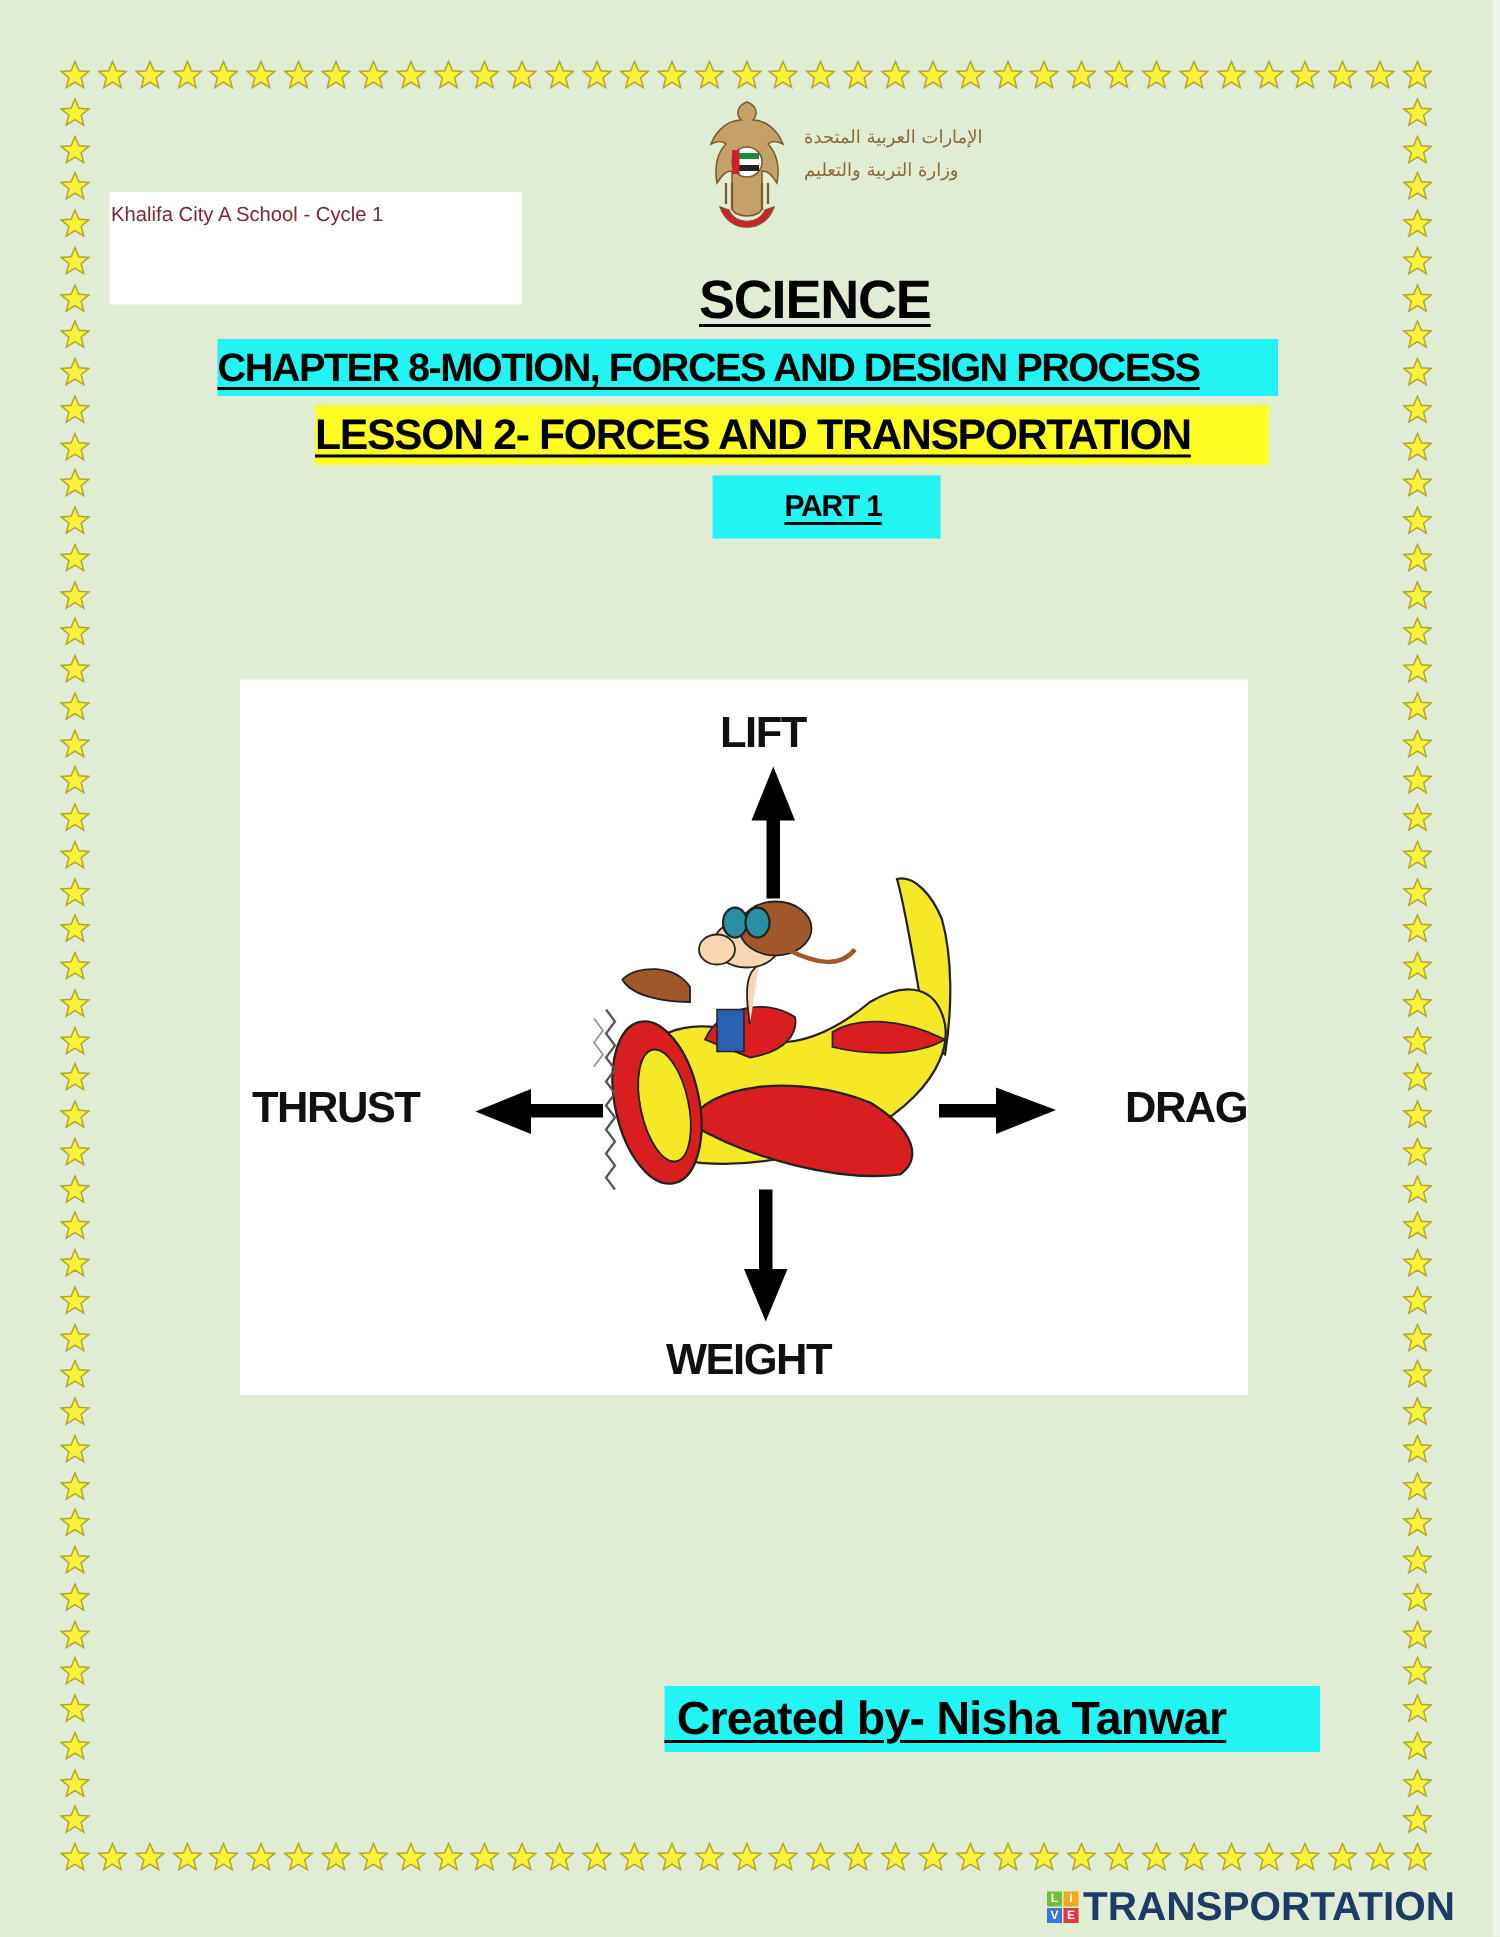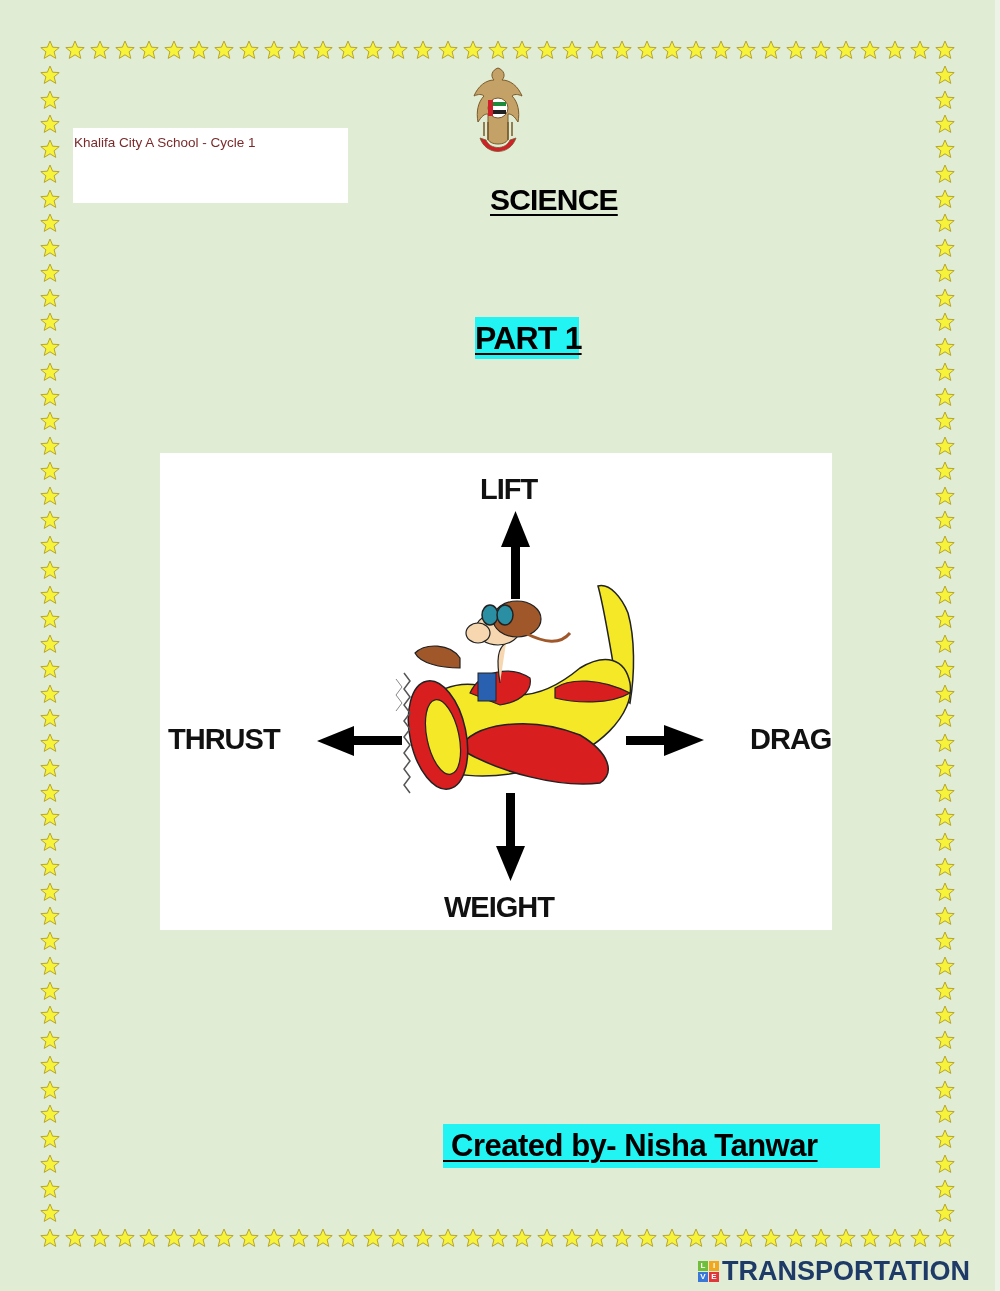--- a/index.html
+++ b/index.html
@@ -877,31 +877,37 @@
       <circle cx="28" cy="42" r="10" fill="#fff" stroke="#7a5a2a" stroke-width="1"></circle>
       <rect x="20" y="36" width="16" height="4" fill="#1d8a3a"></rect>
       <rect x="20" y="40" width="16" height="4" fill="#fff"></rect>
       <rect x="20" y="44" width="16" height="4" fill="#222"></rect>
       <rect x="18" y="34" width="5" height="16" fill="#d0202a"></rect>
       <path d="M10 72 C16 90 40 90 46 72 L40 74 C36 84 20 84 16 74 Z" fill="#d0202a" stroke="#7a5a2a" stroke-width="0.8"></path>
       <path d="M14 56 L14 70 M18 56 L18 74 M38 56 L38 74 M42 56 L42 70" stroke="#7a5a2a" stroke-width="1.5"></path>
     </svg>
   </div>
 
+  <div class="abs hdr-ar" style="left:536px; top:80px; width:155px;">
+    <div>الإمارات العربية المتحدة</div>
+    <div>وزارة التربية والتعليم</div>
+  </div>
 
   <div class="abs school-box" style="left:73px; top:128px; width:243px; height:43px;">
     <span style="position:absolute; left:1px; top:7px;">Khalifa City A School - Cycle 1</span>
   </div>
 
 
-  <div class="abs title" style="left:466px; top:182px; font-size:30px; line-height:36px; letter-spacing:-0.8px;margin-left:24px;">SCIENCE</div>
-
-
-
-  <div class="abs title hl-cyan" style="left:475px; top:317px; width:104px; font-size:32px; line-height:42px; letter-spacing:-0.8px;">PART 1</div>
+  <div class="abs title" style="left:466px; top:182px; font-size:36px; line-height:36px; letter-spacing:-0.8px;">SCIENCE</div>
+
+  <div class="abs title hl-cyan" style="left:145px; top:226px; width:707px; font-size:26.5px; line-height:38px; letter-spacing:-1.05px;">CHAPTER 8-MOTION, FORCES AND DESIGN PROCESS</div>
+
+  <div class="abs title hl-yellow" style="left:210px; top:270px; width:636px; font-size:28.5px; line-height:40px; letter-spacing:-0.9px;">LESSON 2- FORCES AND TRANSPORTATION</div>
+
+  <div class="abs title hl-cyan" style="left:475px; top:317px; width:104px; font-size:20px; line-height:42px; letter-spacing:-0.8px;padding-left:48px;">PART 1</div>
 
   <div class="abs title hl-cyan" style="left:443px; top:1124px; width:437px; font-size:31px; line-height:44px; letter-spacing:-0.5px; white-space:pre;"> Created by- Nisha Tanwar</div>
 
   <div class="abs img-box" style="left:160px; top:453px; width:672px; height:477px;">
     <div class="lbl" style="left:320px; top:20px;">LIFT</div>
     <div class="lbl" style="left:8px; top:270px;">THRUST</div>
     <div class="lbl" style="left:590px; top:270px;">DRAG</div>
     <div class="lbl" style="left:284px; top:438px;">WEIGHT</div>
 
     <svg class="abs" style="left:0; top:0;" width="672" height="477" viewBox="0 0 672 477">

